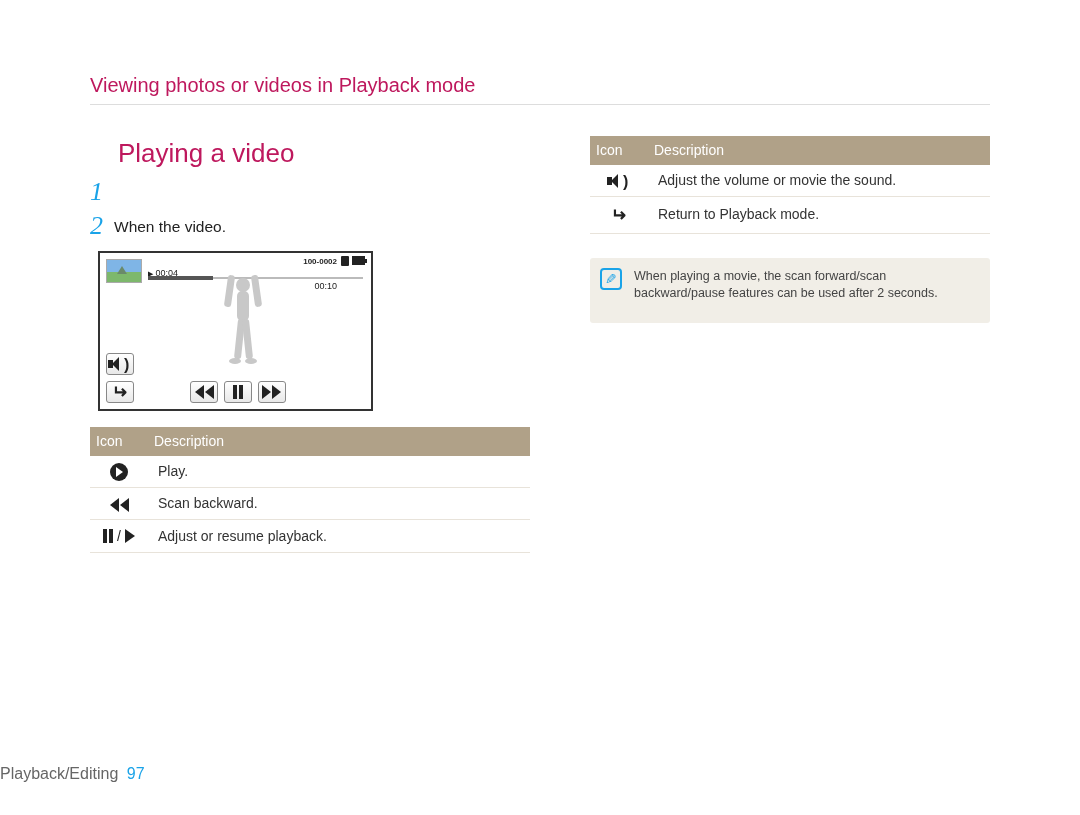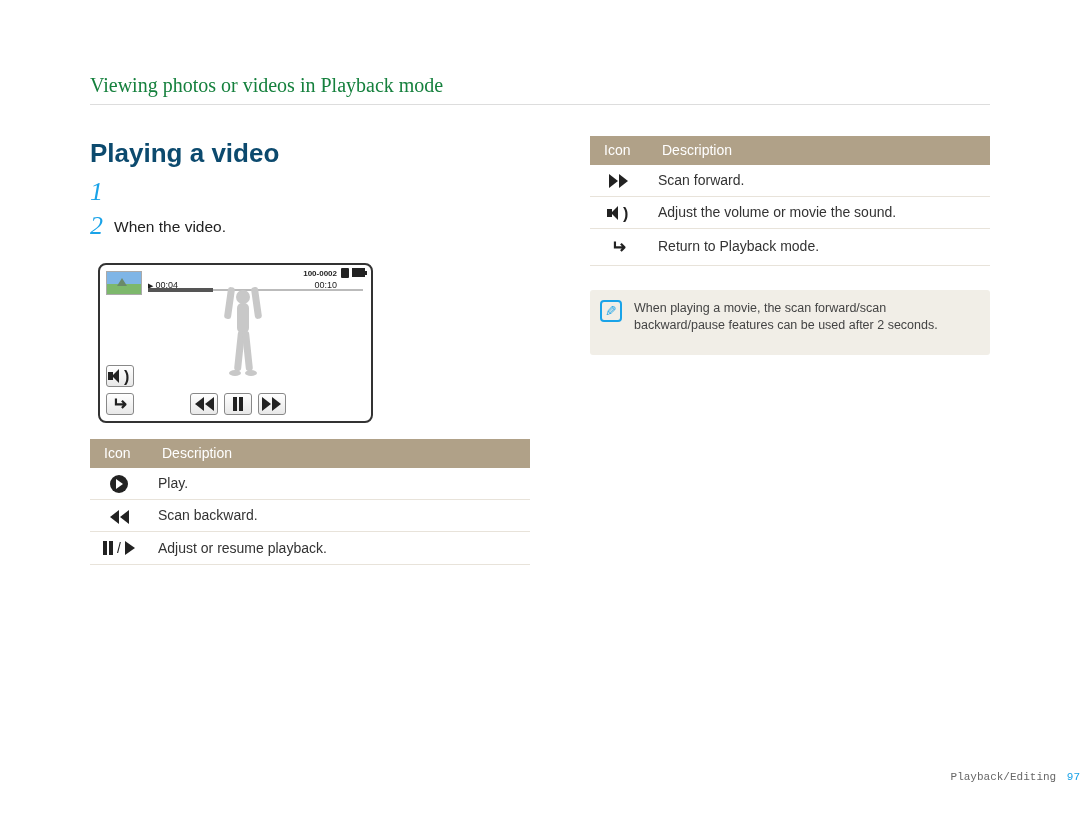--- a/index.html
+++ b/index.html
@@ -12,22 +12,22 @@
     color: #333;
     font-size: 15px;
     line-height: 1.35;
   }
   .page-header {
     position: absolute;
     top: 72px;
     left: 90px;
     font-size: 20px;
     font-weight: 300;
-    color: #15803d;
-    font-family: Liberation Serif, serif;
+    color: #be185d;
+    font-family: Liberation Sans, sans-serif;
   }
   .hr {
     position: absolute;
     top: 104px;
     left: 90px;
     width: 900px;
     height: 1px;
     background: #ddd;
   }
   .col-left {
@@ -36,24 +36,25 @@
     left: 90px;
     width: 440px;
   }
   .col-right {
     position: absolute;
     top: 136px;
     left: 590px;
     width: 400px;
   }
   .section-title {
-    color: #0c4a6e;
+    color: #be185d;
     font-size: 26px;
-    font-weight: 700;
+    font-weight: 400;
     margin-bottom: 8px;
+    margin-left: 28px;
   }
   .intro {
     font-size: 14.5px;
     color: #333;
     margin-bottom: 14px;
   }
   .step {
     display: flex;
     align-items: flex-start;
     margin: 8px 0 6px;
@@ -83,25 +84,25 @@
   .play-circle::after {
     content: "";
     position: absolute;
     left: 6px; top: 4px;
     border-left: 7px solid #fff;
     border-top: 5px solid transparent;
     border-bottom: 5px solid transparent;
   }
   
   .video-mock {
-    margin: 24px 0 16px 8px;
+    margin: 12px 0 16px 8px;
     width: 275px;
     height: 160px;
     border: 2px solid #333;
-    border-radius: 8px;
+    border-radius: 0;
     background: #fff;
     position: relative;
   }
   .vm-thumb {
     position: absolute;
     top: 6px; left: 6px;
     width: 36px; height: 24px;
     background: linear-gradient(#7fb5e6 55%, #7db86c 55%);
     border: 1px solid #aaa;
   }
@@ -118,21 +119,21 @@
     top: 14px; left: 48px;
     font-size: 9px; color: #222;
   }
   .vm-time-l::before {
     content: "▶";
     font-size: 7px;
     margin-right: 2px;
   }
   .vm-time-r {
     position: absolute;
-    top: 14px; right: 34px;
+    top: 27px; right: 34px;
     font-size: 9px; color: #222;
   }
   .vm-file {
     position: absolute;
     top: 4px; right: 34px;
     font-size: 8px; color: #222;
     font-weight: bold;
   }
   .vm-card {
     position: absolute;
@@ -195,21 +196,21 @@
   
   table.icon-table {
     width: 100%;
     border-collapse: collapse;
     font-size: 14px;
   }
   table.icon-table th {
     background: #b0a188;
     color: #fff;
     text-align: left;
-    padding: 5px 14px;
+    padding: 5px 6px;
     font-weight: 400;
   }
   table.icon-table th:first-child { width: 58px; }
   table.icon-table td {
     padding: 6px 10px;
     border-bottom: 1px solid #e8e3da;
     color: #333;
     vertical-align: middle;
   }
   table.icon-table td:first-child {
@@ -335,24 +336,23 @@
   .note-icon::before {
     content: "✎";
     transform: scaleX(-1);
     font-size: 14px;
   }
   .footer {
     position: absolute;
     bottom: 30px;
     left: 0;
     width: 100%;
-    text-align: right;
-    font-size: 11px;
+    text-align: left;
+    font-size: 16px;
     color: #666;
-    font-family: Liberation Mono, monospace;
   }
   .footer .pg { color: #1aa3e8; margin-left: 4px; }
 </style>
 </head>
 <body>
 
 <div class="page-header">Viewing photos or videos in Playback mode</div>
 <div class="hr"></div>
 
 <div class="col-left">
@@ -437,24 +437,20 @@
 </div>
 
 <div class="col-right">
   <table class="icon-table">
     <tbody>
         <tr>
       <th>Icon</th>
       <th>Description</th>
     </tr>
     <tr>
-      <td><span class="t-icon-ff"></span></td>
-      <td>Scan forward.</td>
-    </tr>
-    <tr>
       <td><span class="t-icon-vol"></span><span class="t-icon-vol-wave"></span></td>
       <td>Adjust the volume or movie the sound.</td>
     </tr>
     <tr>
       <td><span class="t-icon-return">↵</span></td>
       <td>Return to Playback mode.</td>
     </tr>
   </tbody>
     </table>
 

